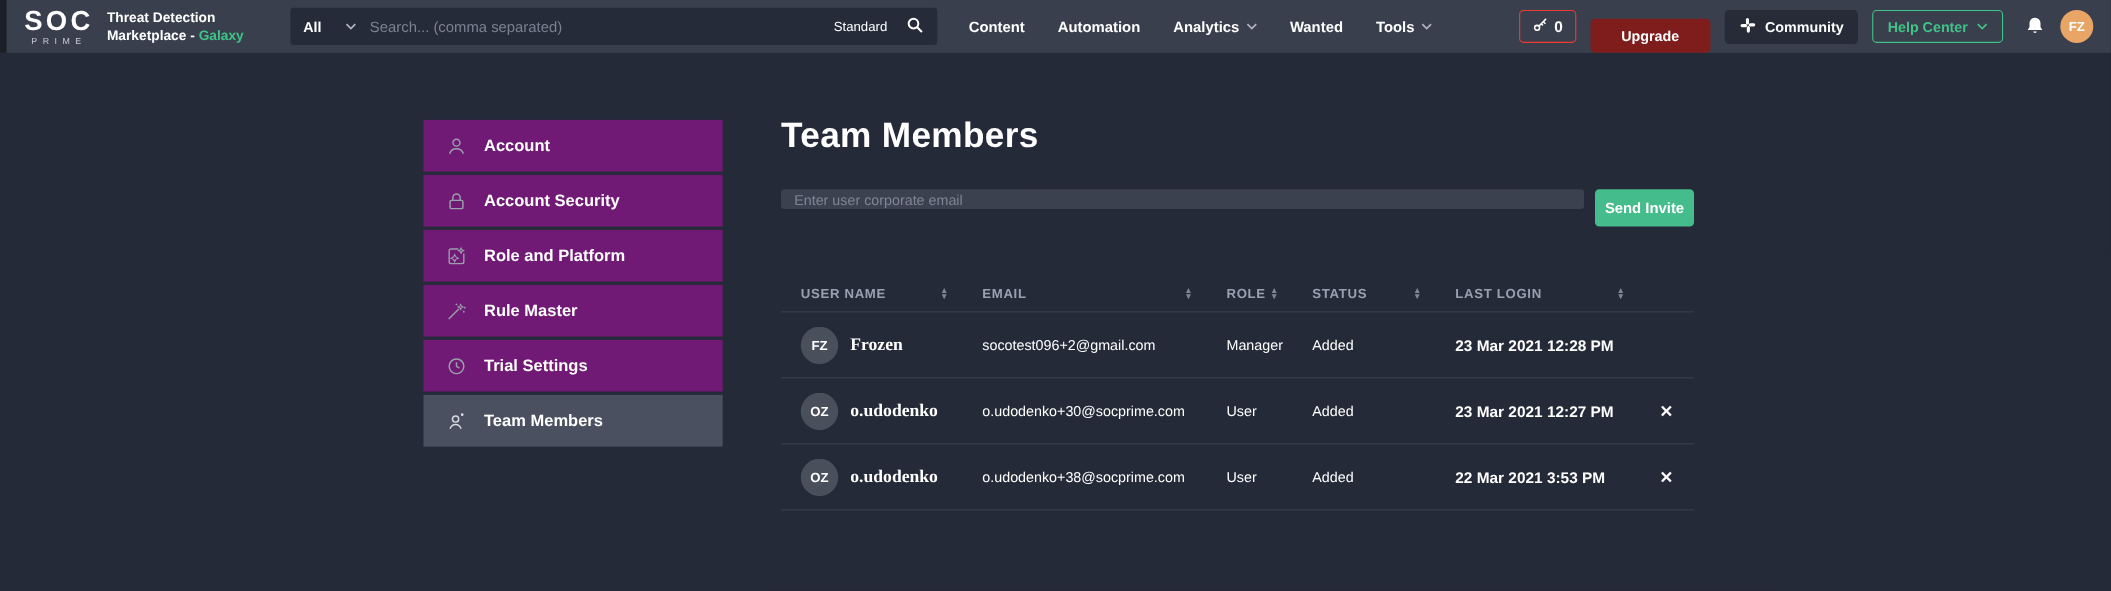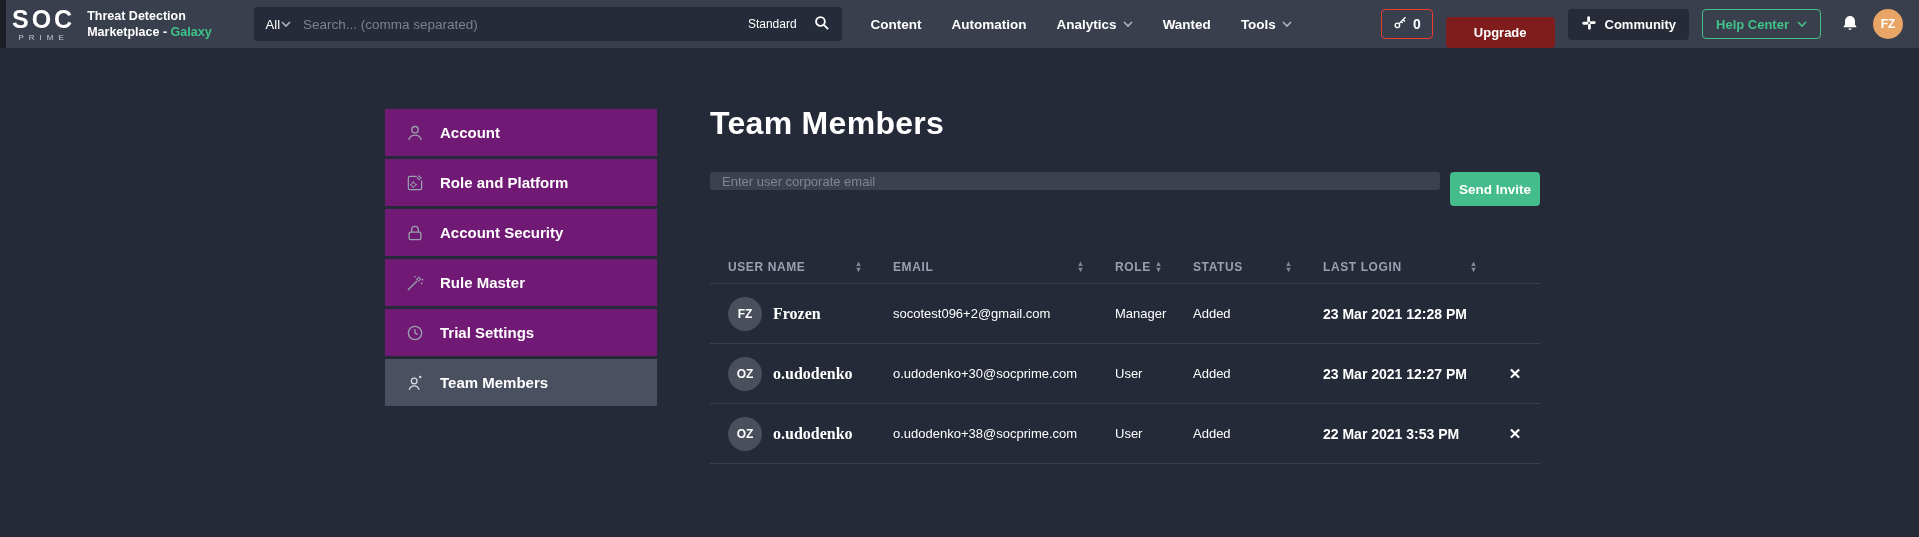--- a/index.html
+++ b/index.html
@@ -2,30 +2,30 @@
 <html><head>
 <meta charset="utf-8">
 <style>
   * { margin:0; padding:0; box-sizing:border-box; }
   html,body { width:1919px; height:537px; overflow:hidden; }
   body { font-family:"Liberation Sans", sans-serif; background:#252a38; color:#fff; }
 
   
   .navbar { position:relative; height:48px; background:#3a3f4e; display:flex; align-items:center; }
   .edge-strip { position:absolute; left:0; top:0; width:6px; height:48px; background:#1b1e27; }
-  .logo { display:flex; align-items:center; margin-left:12px; cursor:pointer; }
+  .logo { display:flex; align-items:center; margin-left:22px; cursor:pointer; }
   .logo-text { display:flex; flex-direction:column; align-items:center; line-height:1; }
   .logo-top { font-size:25px; font-weight:700; letter-spacing:3px; color:#fff; }
   .logo-bottom { font-size:8px; letter-spacing:5px; color:#c7cbd4; margin-top:2px; }
   .brand { margin-left:12px; font-size:12.5px; font-weight:700; line-height:1.3; color:#fff; }
   .brand .product { color:#3ec488; }
 
   .search-box { margin-left:42px; width:588px; height:34px; background:#262b39; border-radius:3px;
                 display:flex; align-items:center; padding:0 12px; }
-  .search-scope { display:flex; align-items:center; gap:1px; font-size:13px; font-weight:400; cursor:pointer; }
+  .search-scope { display:flex; align-items:center; gap:22px; font-size:13px; font-weight:700; cursor:pointer; }
   .search-input { flex:1; background:transparent; border:none; outline:none; color:#cfd3dc;
                   font-size:13.5px; margin-left:12px; font-family:"Liberation Sans",sans-serif; }
   .search-input::placeholder { color:#7b8190; }
   .search-mode { font-size:12px; color:#fff; margin-right:16px; cursor:pointer; white-space:nowrap; }
   .icon-btn { background:none; border:none; cursor:pointer; display:flex; align-items:center; color:#fff; }
 
   .nav-links { display:flex; align-items:center; margin-left:14px; }
   .nav-link { display:flex; align-items:center; gap:6px; color:#fff; font-size:13.5px; font-weight:600;
               padding:0 15px; cursor:pointer; white-space:nowrap; }
   .chev { color:#aeb3bf; display:flex; }
@@ -204,36 +204,36 @@
       <span class="side-icon">
         <svg viewBox="0 0 24 24" fill="none" stroke="currentColor" stroke-width="1.6">
             <circle cx="12" cy="8" r="3.8"></circle>
             <path d="M4.5 20c1.4-4 4.6-5.4 7.5-5.4s6.1 1.4 7.5 5.4"></path>
           </svg>
       </span>
       <span class="lbl">Account</span>
     </div>
     <div class="side-item">
       <span class="side-icon">
+        <svg viewBox="0 0 24 24" fill="none" stroke="currentColor" stroke-width="1.6">
+            <rect x="5" y="11" width="14" height="9" rx="1.6"></rect>
+            <path d="M8 11V8a4 4 0 0 1 8 0v3"></path>
+          </svg>
+      </span>
+      <span class="lbl">Account Security</span>
+    </div>
+    <div class="side-item">
+      <span class="side-icon">
         <svg viewBox="0 0 24 24" fill="none" stroke="currentColor" stroke-width="1.5">
             <path d="M20 9v9a2 2 0 0 1-2 2H6a2 2 0 0 1-2-2V6a2 2 0 0 1 2-2h8"></path>
             <path d="M10 10l1.3 2.7L14 14l-2.7 1.3L10 18l-1.3-2.7L6 14l2.7-1.3z" stroke-width="1.2"></path>
             <path d="M17 3l.9 1.9L19.8 5.8l-1.9.9L17 8.6l-.9-1.9-1.9-.9 1.9-.9z" stroke-width="1.2"></path>
           </svg>
       </span>
       <span class="lbl">Role and Platform</span>
-    </div>
-    <div class="side-item">
-      <span class="side-icon">
-        <svg viewBox="0 0 24 24" fill="none" stroke="currentColor" stroke-width="1.6">
-            <rect x="5" y="11" width="14" height="9" rx="1.6"></rect>
-            <path d="M8 11V8a4 4 0 0 1 8 0v3"></path>
-          </svg>
-      </span>
-      <span class="lbl">Account Security</span>
     </div>
     <div class="side-item">
       <span class="side-icon">
         <svg viewBox="0 0 24 24" fill="none" stroke="currentColor" stroke-width="1.6">
             <path d="M3.5 20.5L14.5 9.5"></path>
             <path d="M16.5 4.5l.9 1.9 1.9.9-1.9.9-.9 1.9-.9-1.9-1.9-.9 1.9-.9z" stroke-width="1.2"></path>
             <path d="M20 12.5v.01M12 4.5v.01M21 8v.01" stroke-width="2" stroke-linecap="round"></path>
           </svg>
       </span>
       <span class="lbl">Rule Master</span>

